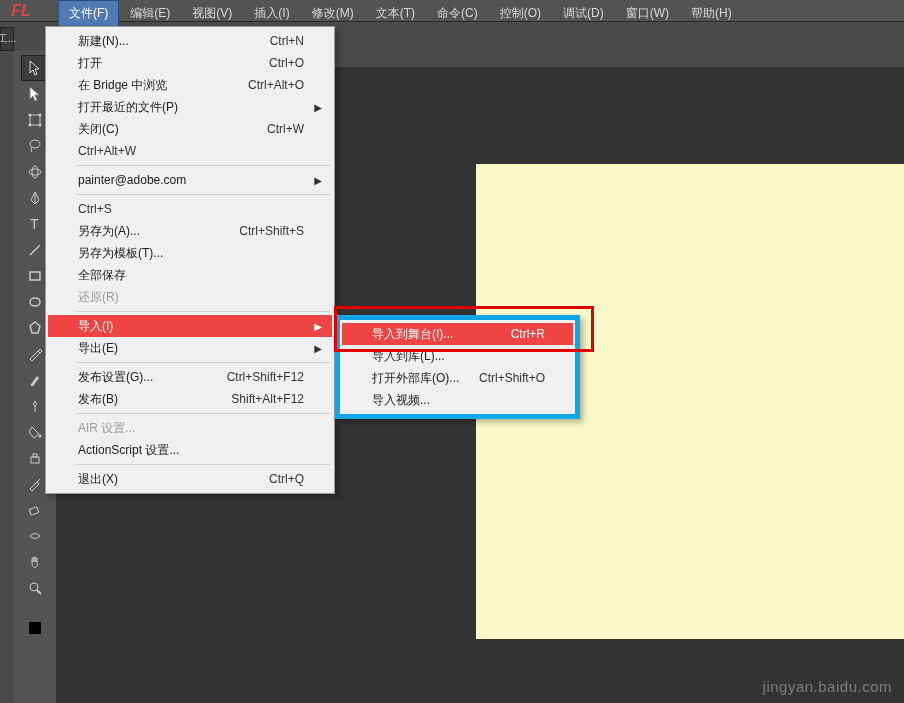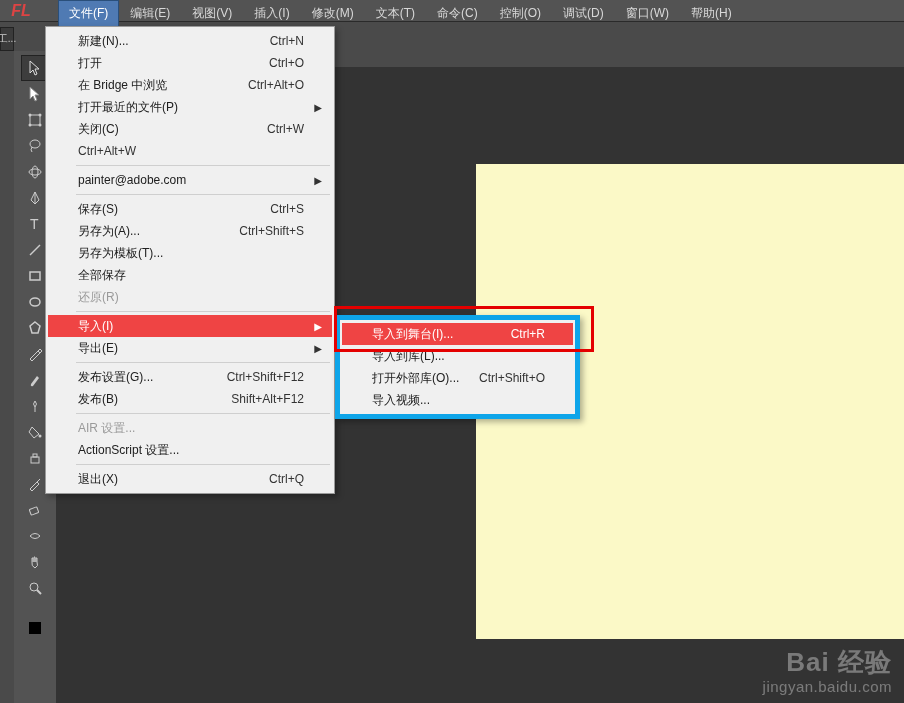--- a/index.html
+++ b/index.html
@@ -215,21 +215,20 @@
     <div class="ddi">
       <span class="sc">Ctrl+Alt+W</span>
     </div>
     <div class="sep"></div>
     <div class="ddi">
       <span class="lbl">painter@adobe.com</span>
       <span class="arrow">▶</span>
     </div>
     <div class="sep"></div>
     <div class="ddi">
-      <span class="lbl">保存(S)</span>
       <span class="sc">Ctrl+S</span>
     </div>
     <div class="ddi">
       <span class="lbl">另存为(A)...</span>
       <span class="sc">Ctrl+Shift+S</span>
     </div>
     <div class="ddi">
       <span class="lbl">另存为模板(T)...</span>
     </div>
     <div class="ddi">
@@ -283,15 +282,14 @@
       <span class="sc">Ctrl+Shift+O</span>
     </div>
     <div class="ddi">
       <span class="lbl">导入视频...</span>
     </div>
   </div>
 
 <div class="redbox"></div>
 
 <div class="watermark">
-  <div class="wm-top"><span>Bai</span>&nbsp;<span>经验</span></div>
   <div class="wm-sub">jingyan.baidu.com</div>
 </div>
 
 </body></html>

